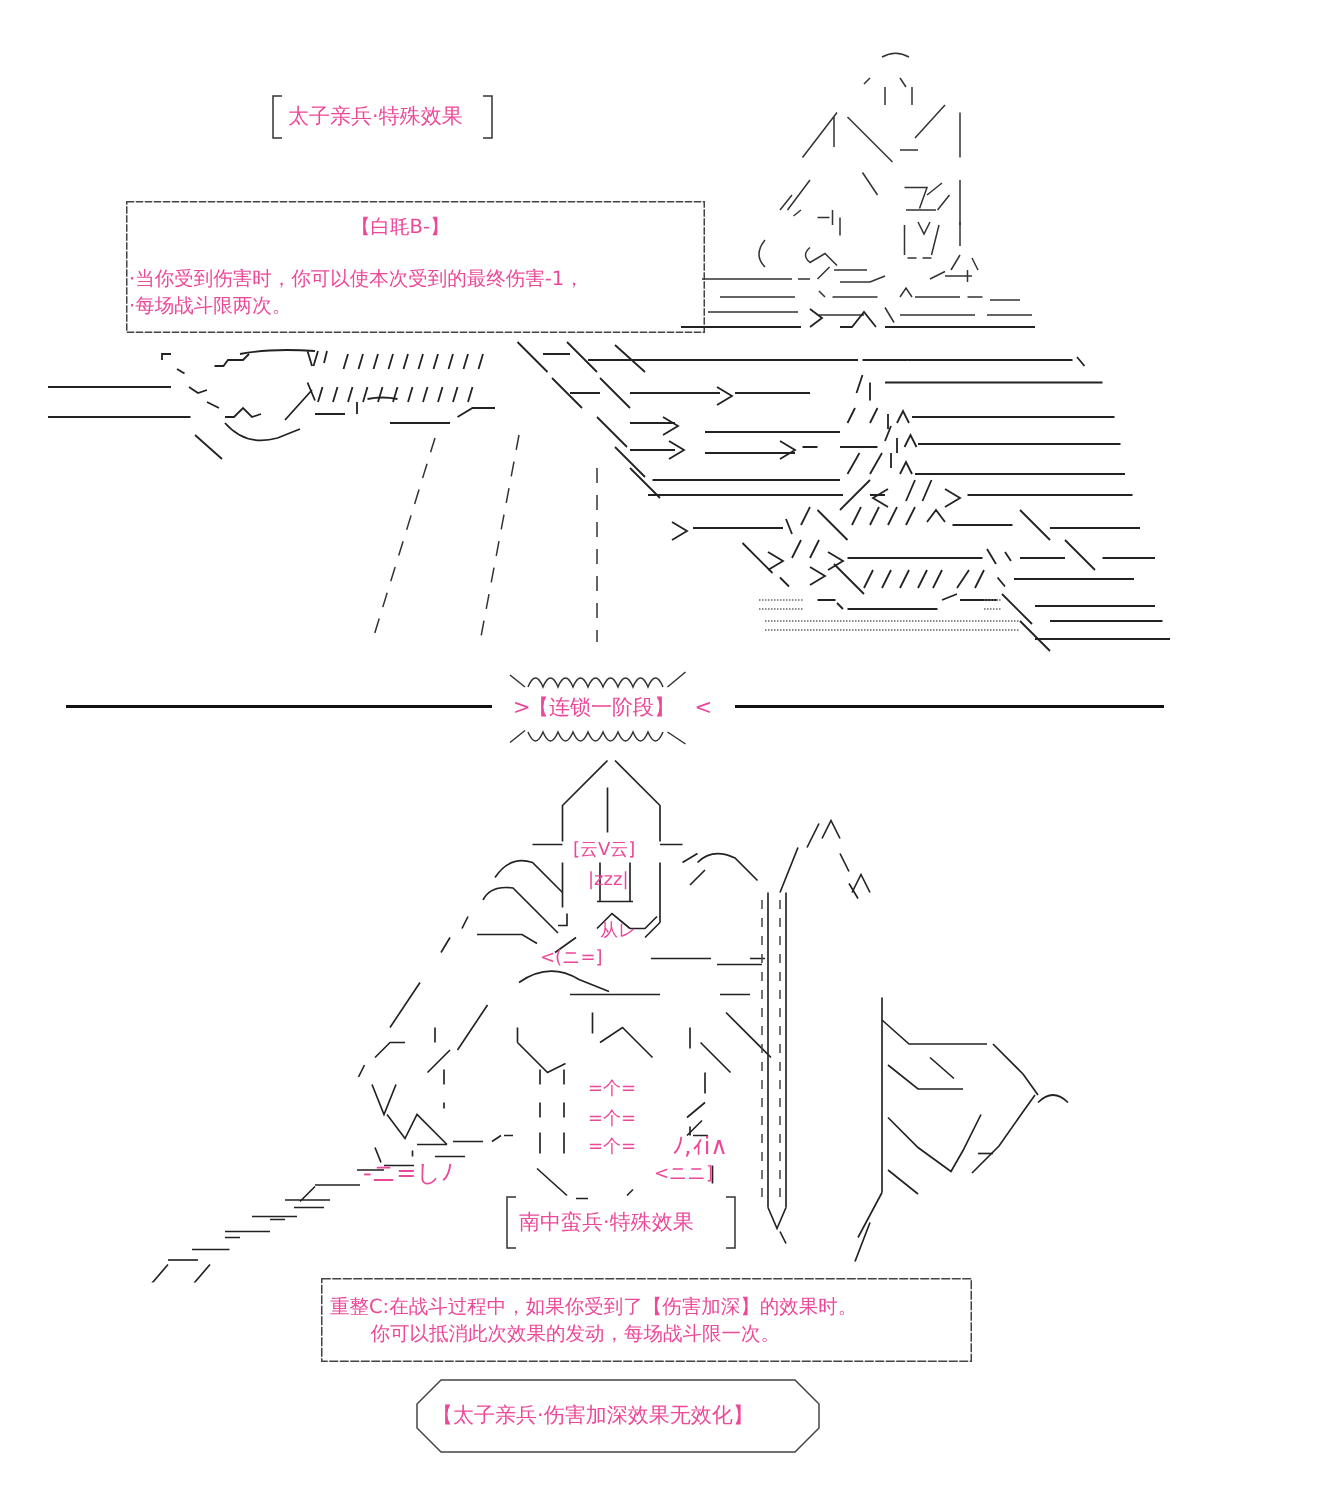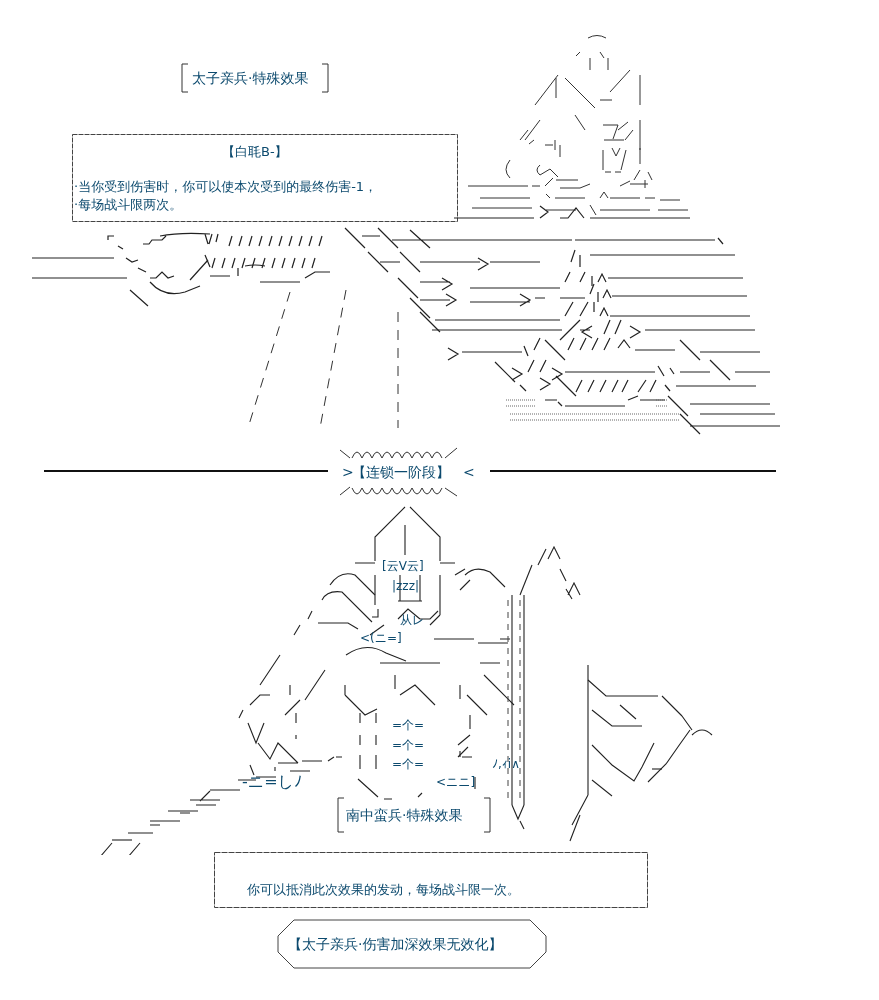--- a/index.html
+++ b/index.html
@@ -1,37 +1,37 @@
 <!DOCTYPE html>
 <html><head>
 <meta charset="utf-8">
 <style>
   html, body { margin: 0; padding: 0; background: #ffffff; }
   body { width: 879px; height: 1000px; position: relative; overflow: hidden;
          font-family: "DejaVu Sans", sans-serif; color: #111; }
   .abs { position: absolute; }
   .aa { position: absolute; left: 0; top: 0; }
-  .txt { font-size: 13px; line-height: 16px; white-space: nowrap; color: #0c4a6e; }
+  .txt { font-size: 13px; line-height: 16px; white-space: nowrap; color: #ec4899; }
 
   .chain-line { position: absolute; height: 2px; background: #111; }
 
   .octagon-box { position: absolute; }
 </style>
 </head>
 <body>
 
 <div class="abs" style="left:180px; top:62px; width:150px; height:32px;">
   <svg class="aa" width="150" height="32">
     <path d="M8 2 H2 V30 H8" fill="none" stroke="#333" stroke-width="1"></path>
     <path d="M142 2 H148 V30 H142" fill="none" stroke="#333" stroke-width="1"></path>
   </svg>
   <div class="abs txt" style="left:12px; top:8px; font-size:14px;">太子亲兵·特殊效果</div>
 </div>
 
-<div class="abs" style="left:72px; top:134px; width:440px; height:88px;">
+<div class="abs" style="left:84px; top:134px; width:440px; height:88px;">
   <svg class="aa" width="386" height="88">
     <rect x="0.5" y="0.5" width="385" height="87" fill="none" stroke="#444" stroke-dasharray="5 1"></rect>
   </svg>
   <div class="abs txt" style="left:150px; top:10px;">【白毦B-】</div>
   <div class="abs txt" style="left:2px; top:45px;">·当你受到伤害时，你可以使本次受到的最终伤害-1，</div>
   <div class="abs txt" style="left:2px; top:63px;">·每场战斗限两次。</div>
 </div>
 
 <svg class="abs" style="left:0; top:0;" width="879" height="440">
   <g stroke="#333" stroke-width="1" fill="none">
@@ -165,36 +165,37 @@
   </g>
 </svg>
 
 <div class="abs txt" style="left:382px; top:558px; font-size:12px;">[云V云]</div>
 <div class="abs txt" style="left:392px; top:578px; font-size:12px;">|zzz|</div>
 <div class="abs txt" style="left:400px; top:612px; font-size:12px;">从レ</div>
 <div class="abs txt" style="left:360px; top:630px; font-size:12px;">&lt;(ニ=]</div>
 <div class="abs txt" style="left:392px; top:717px; font-size:12px;">=个=</div>
 <div class="abs txt" style="left:392px; top:737px; font-size:12px;">=个=</div>
 <div class="abs txt" style="left:392px; top:756px; font-size:12px;">=个=</div>
-<div class="abs txt" style="left:448px; top:756px; font-size:12px;margin-left:44px;">ﾉ,ｨi∧</div>
+<div class="abs txt" style="left:448px; top:756px; font-size:16px;">ﾉ,ｨi∧</div>
 <div class="abs txt" style="left:436px; top:774px; font-size:12px;">&lt;ニニ]</div>
 <div class="abs txt" style="left:242px; top:774px; font-size:16px;">-ニ=しﾉ</div>
 
 <div class="abs" style="left:336px; top:796px; width:156px; height:38px;">
   <svg class="aa" width="156" height="38">
     <path d="M8 2 H2 V36 H8" fill="none" stroke="#333" stroke-width="1"></path>
     <path d="M148 2 H154 V36 H148" fill="none" stroke="#333" stroke-width="1"></path>
   </svg>
   <div class="abs txt" style="left:10px; top:11px; font-size:14px;">南中蛮兵·特殊效果</div>
 </div>
 
 <div class="abs" style="left:214px; top:852px; width:434px; height:56px;">
   <svg class="aa" width="434" height="56">
     <rect x="0.5" y="0.5" width="433" height="55" fill="none" stroke="#444" stroke-dasharray="6 1"></rect>
   </svg>
+  <div class="abs txt" style="left:6px; top:12px;">重整C:在战斗过程中，如果你受到了【伤害加深】的效果时。</div>
   <div class="abs txt" style="left:6px; top:30px;margin-left:27px;">你可以抵消此次效果的发动，每场战斗限一次。</div>
 </div>
 
 <div class="octagon-box" style="left:274px; top:918px; width:276px; height:52px;">
   <svg class="aa" width="276" height="52">
     <path d="M20 2 H256 L272 18 V34 L256 50 H20 L4 34 V18 Z" fill="none" stroke="#444" stroke-width="1"></path>
   </svg>
   <div class="abs txt" style="left:14px; top:18px; font-size:14px;">【太子亲兵·伤害加深效果无效化】</div>
 </div>
 

